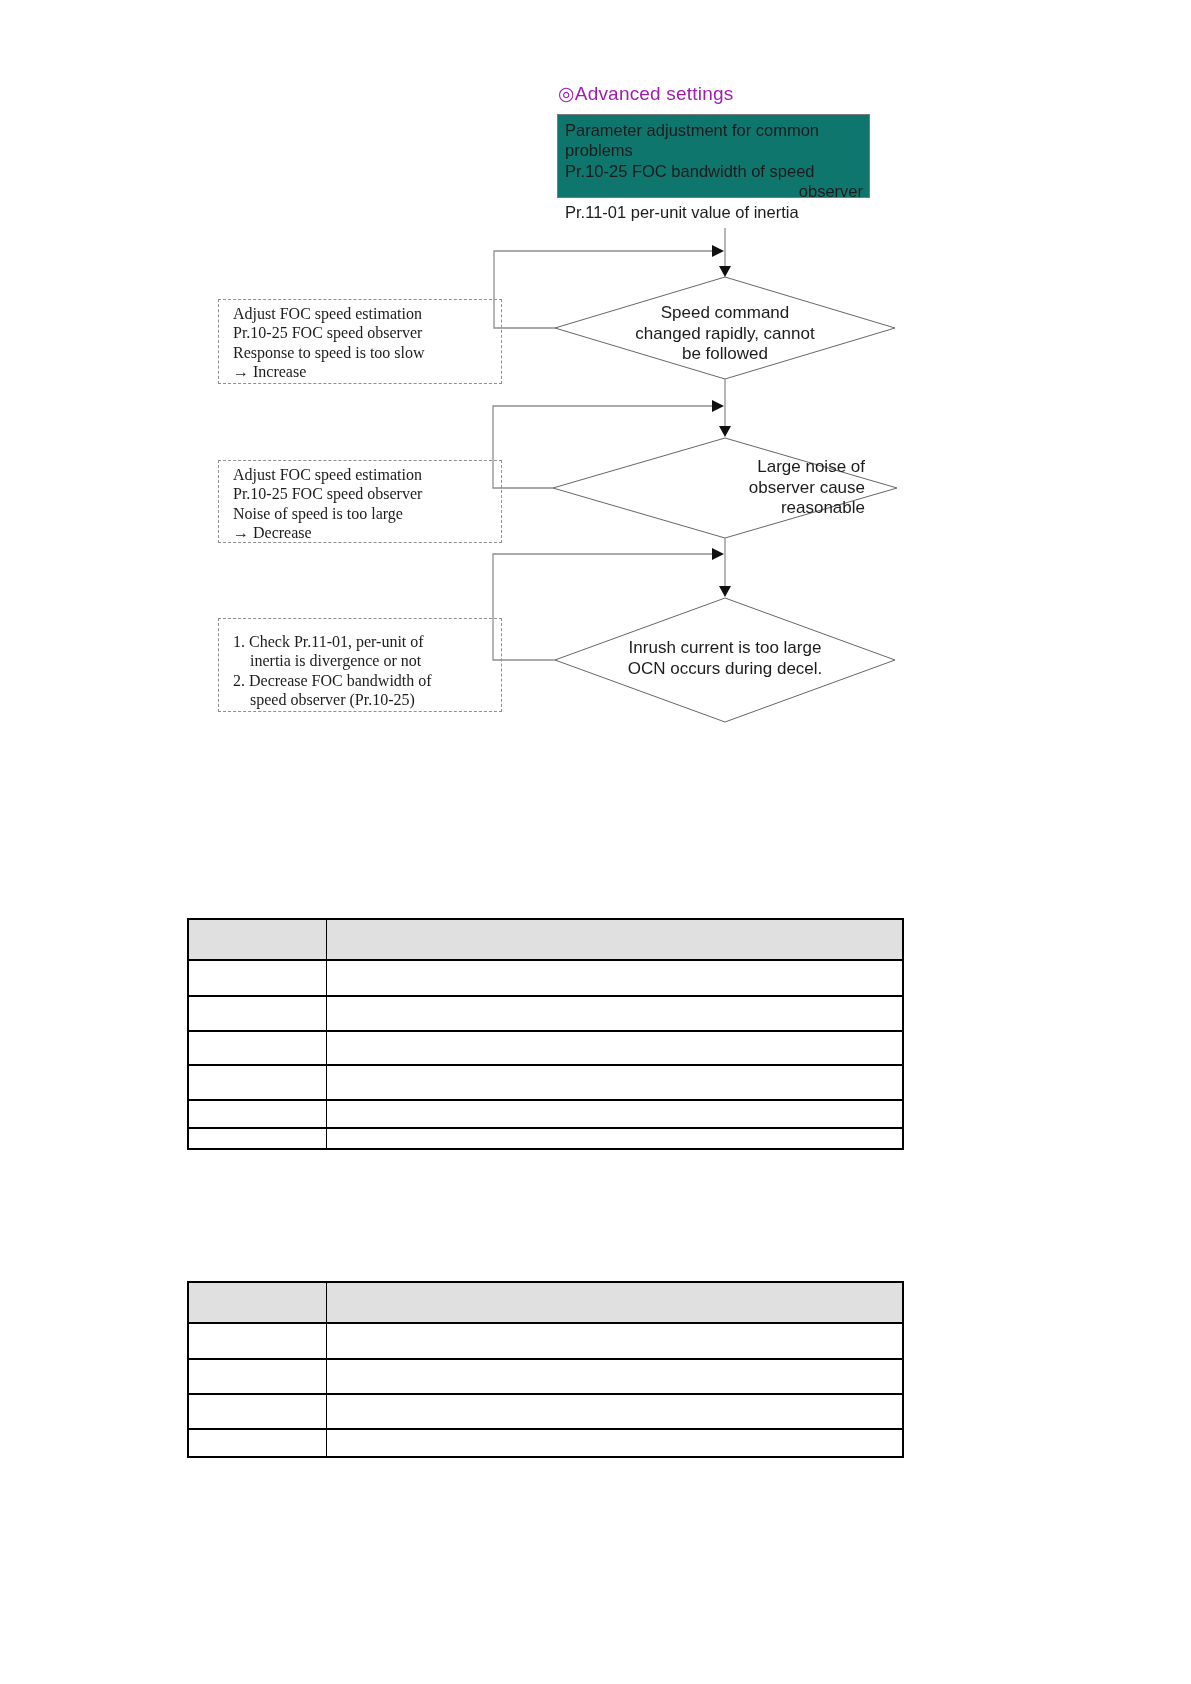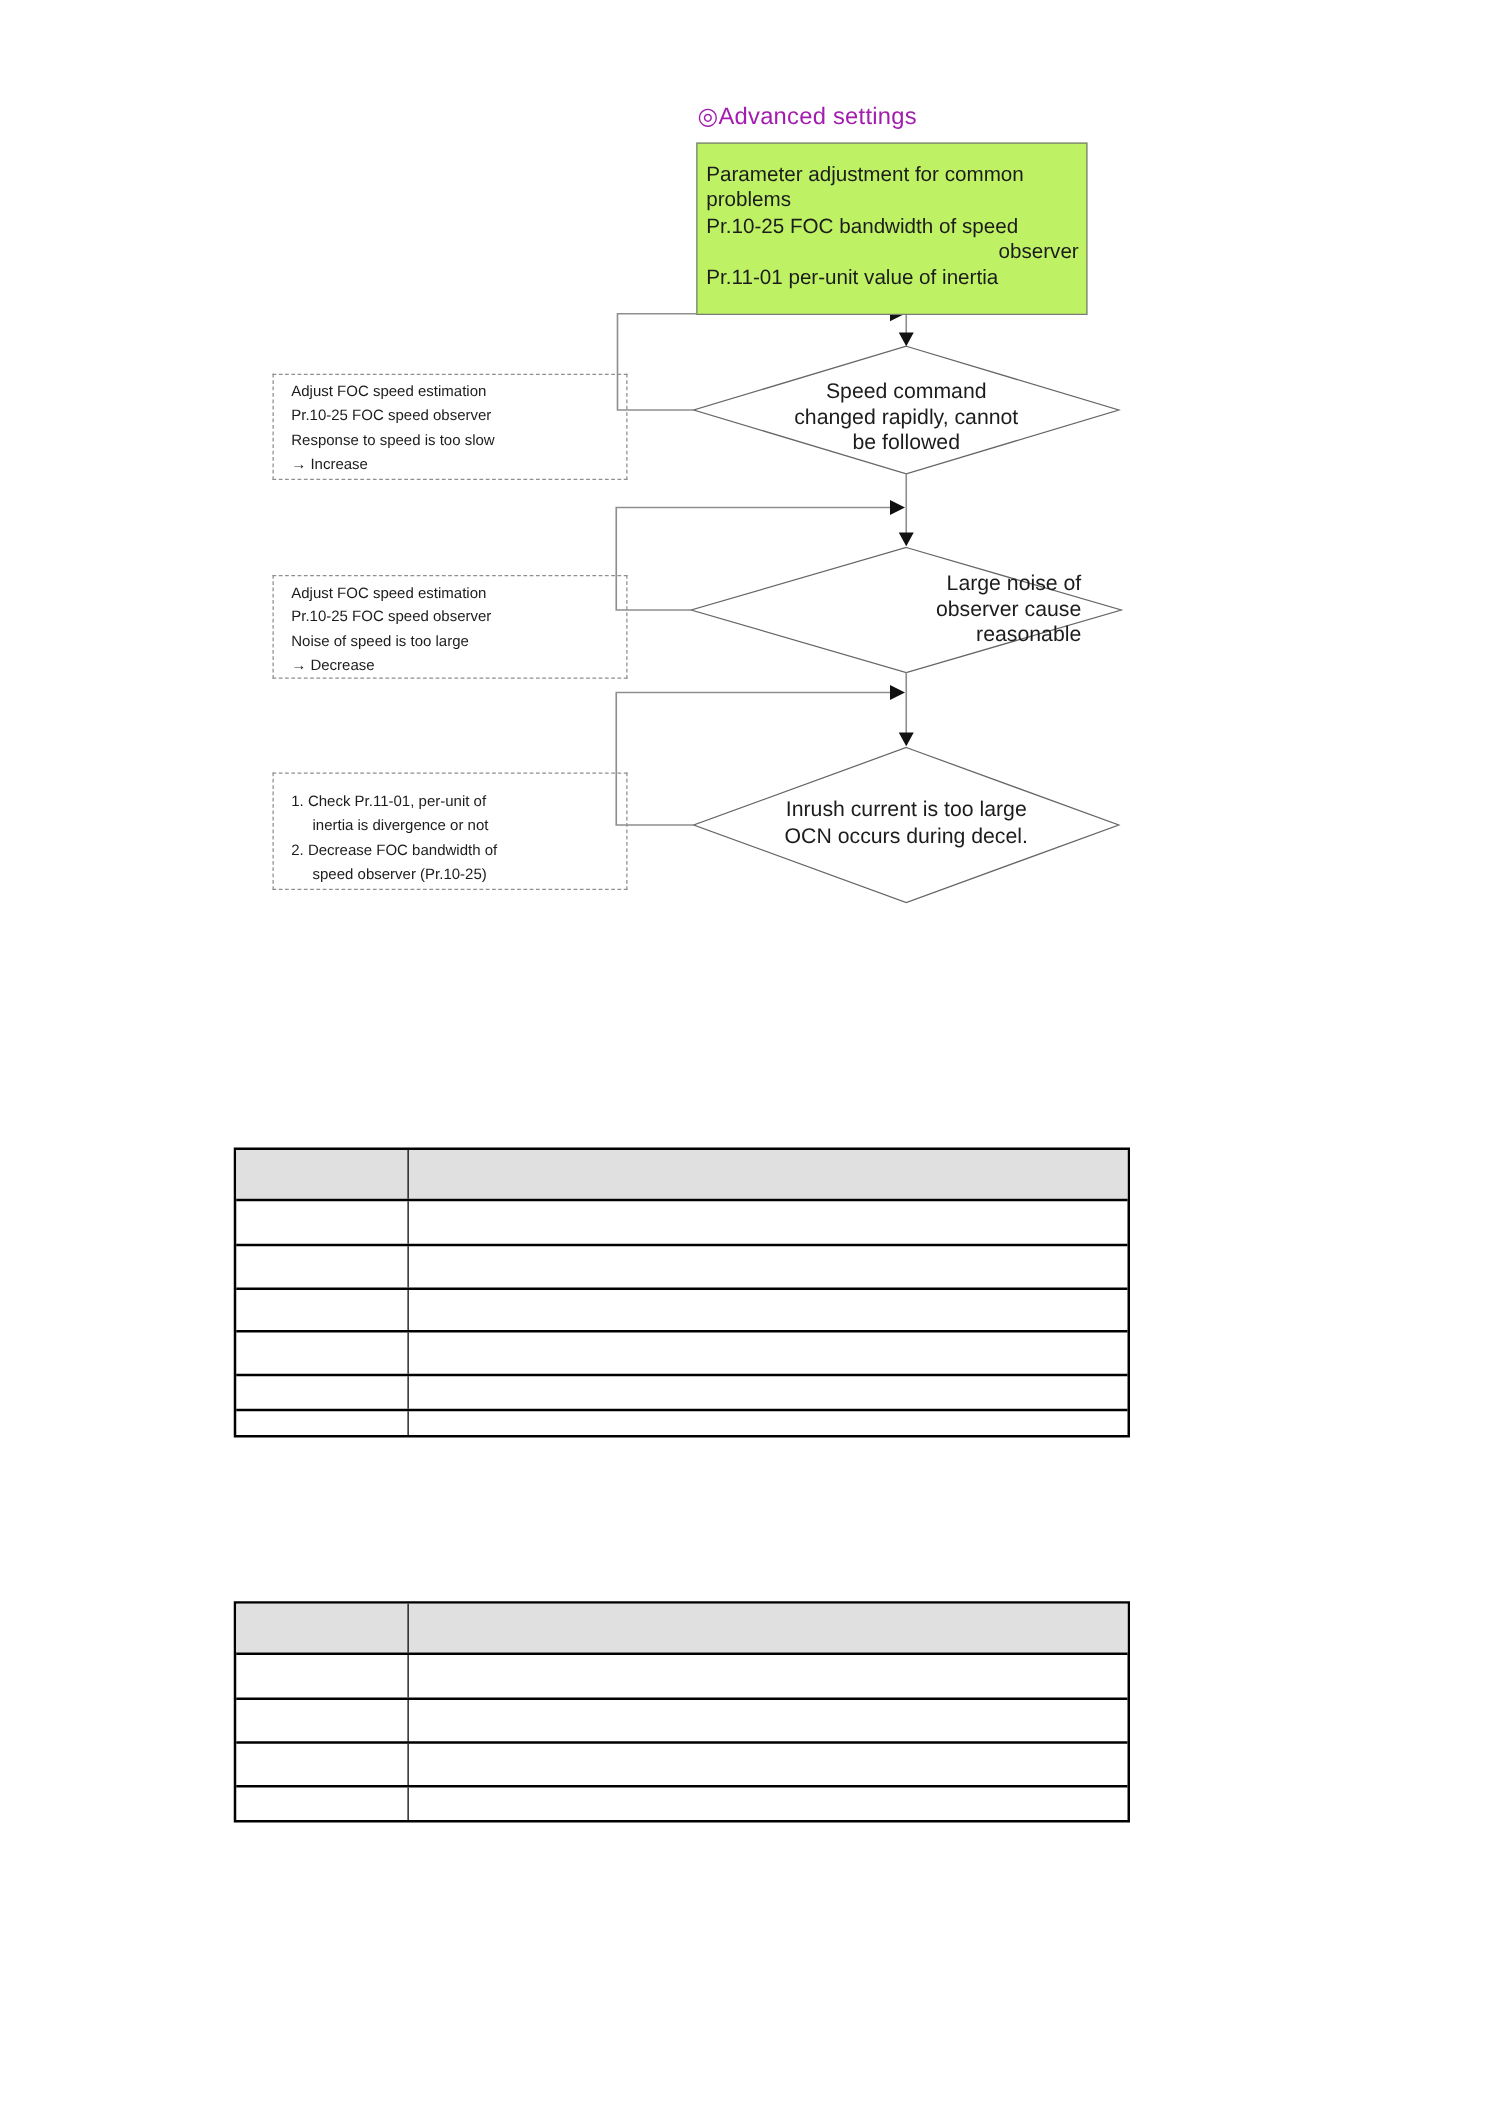--- a/index.html
+++ b/index.html
@@ -2,31 +2,31 @@
 <html><head>
 <meta charset="utf-8">
 <style>
   html,body{margin:0;padding:0;background:#ffffff;}
   body{width:1191px;height:1684px;position:relative;font-family:"Liberation Sans","DejaVu Sans",sans-serif;color:#1c1c1c;}
   .page{position:absolute;inset:0;background:#ffffff;overflow:hidden;}
   .fc-svg{position:absolute;left:0;top:0;}
 
   .fc-heading{position:absolute;left:558px;top:82px;font-size:19px;letter-spacing:.2px;color:#a21caf;white-space:nowrap;}
 
-  .start-box{position:absolute;left:557px;top:114px;width:313px;height:138px;box-sizing:border-box;
-             border:1px solid #7a7a7a;background:#bef264;padding:15px 6px 0 7px;font-size:16.5px;line-height:20.4px;}
+  .start-box{position:absolute;left:557px;top:114px;width:313px;height:84px;box-sizing:border-box;
+             border:1px solid #7a7a7a;background:#0f766e;padding:5px 6px 0 7px;font-size:16.5px;line-height:20.4px;}
   .start-box .ctr{text-align:right;}
 
   .diamond-label{position:absolute;text-align:center;font-size:17px;line-height:20.5px;}
   .dl1{left:585px;top:303px;width:280px;text-align:center;}
   .dl2{left:585px;top:457px;width:280px;text-align:right;}
   .dl3{left:570px;top:637px;width:310px;line-height:21px;}
 
   .dashed-box{position:absolute;left:218px;width:284px;box-sizing:border-box;border:1px dashed #8f8f8f;
-              background:transparent;font-size:12px;line-height:19.3px;padding:4px 0 16px 14px;}
+              background:transparent;font-size:16px;line-height:19.3px;padding:4px 0 16px 14px;font-family:Liberation Serif, serif;}
   .db1{top:299px;height:85px;}
   .db2{top:460px;height:83px;}
   .db3{top:618px;height:94px;padding-top:13px;}
   .dashed-box .ind{padding-left:17px;}
 
   .doc-table{position:absolute;border:2px solid #000000;background:#ffffff;box-sizing:border-box;width:717px;}
   .t1{left:187px;top:918px;}
   .t2{left:187px;top:1281px;}
   .tr{display:flex;border-top:2px solid #000000;}
   .tr.th{border-top:none;}

